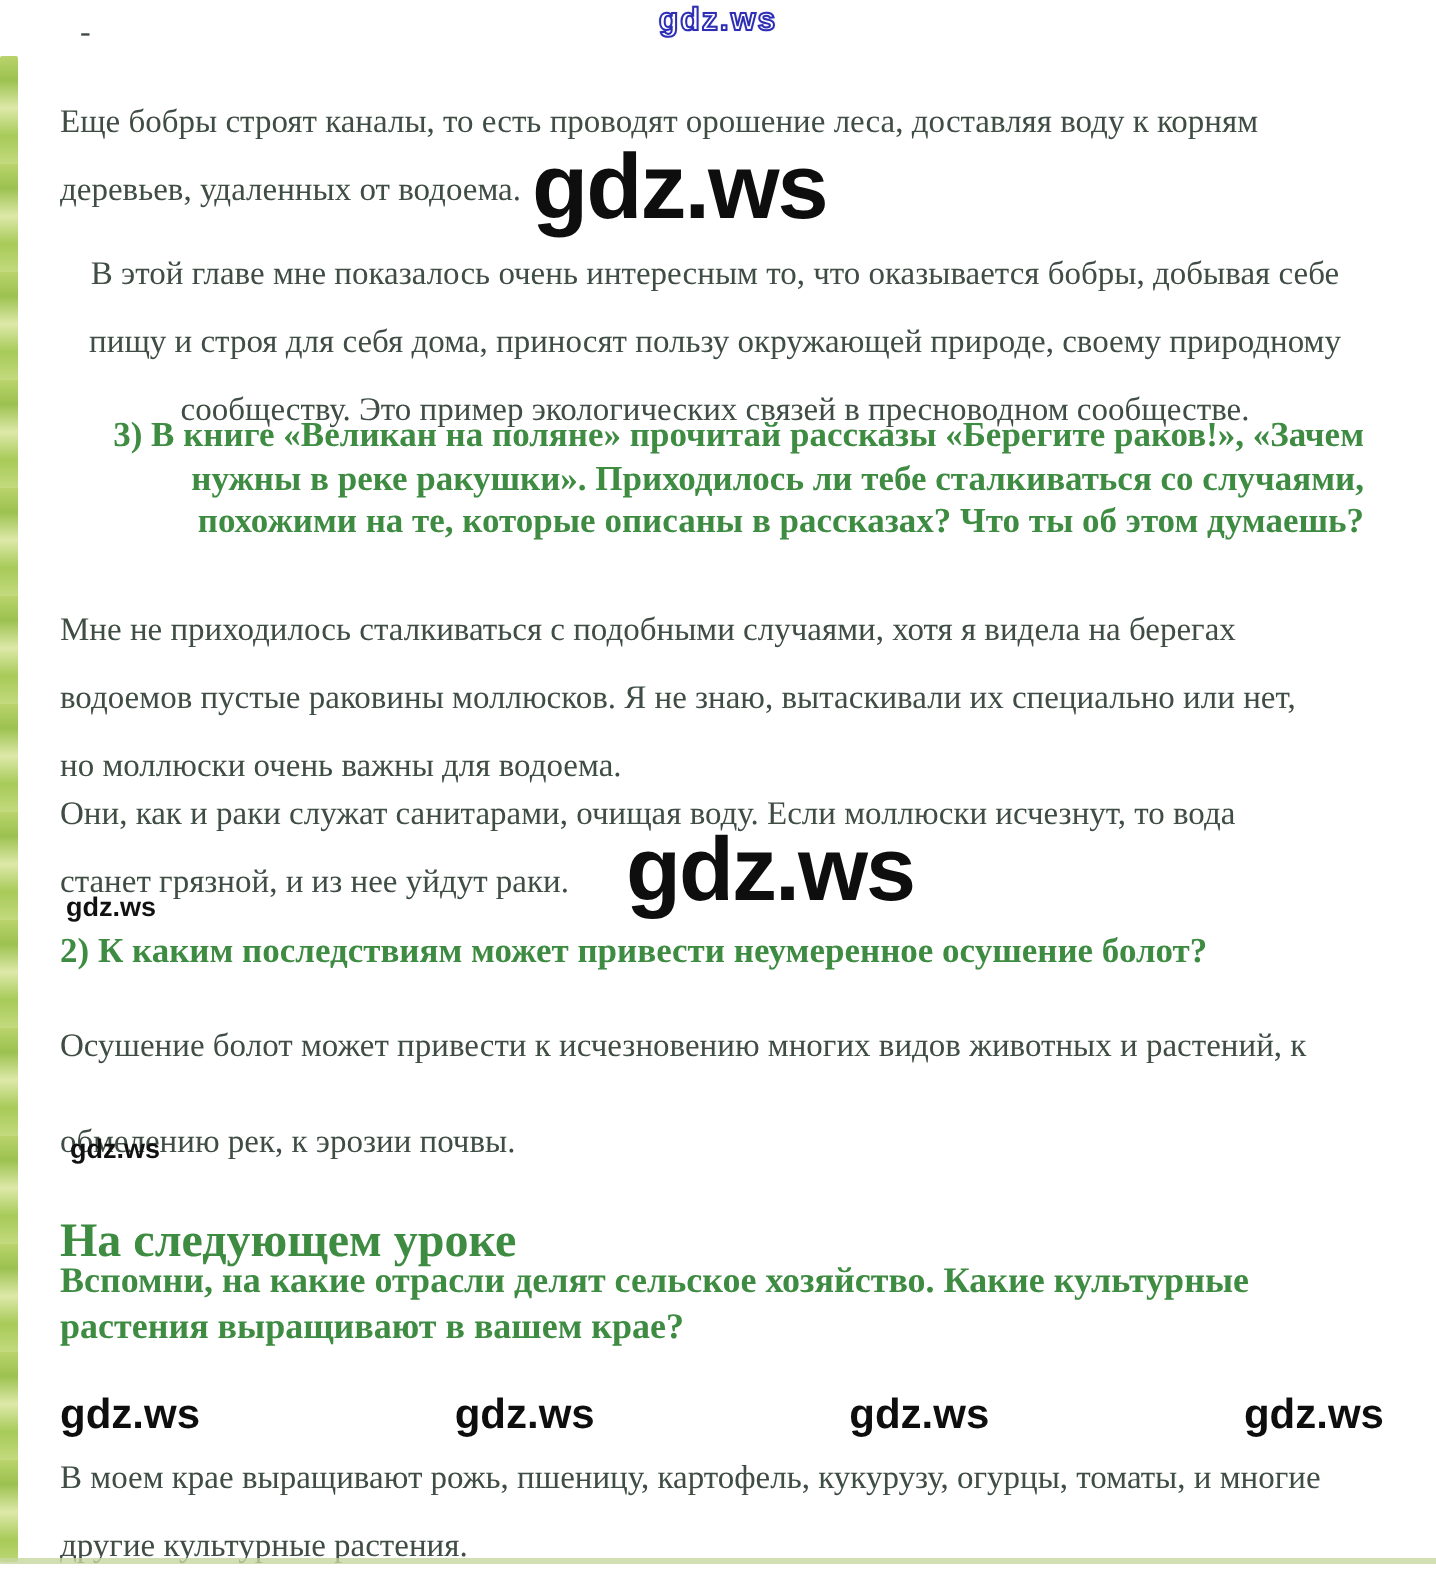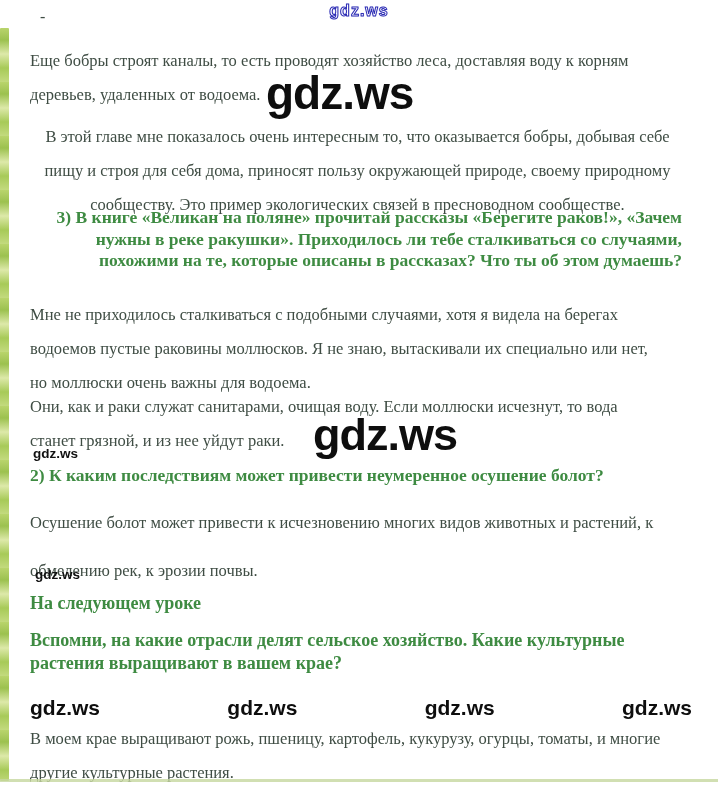--- a/index.html
+++ b/index.html
@@ -72,21 +72,21 @@
 <body>
 
 <div id="page">
 
   <div class="wm-top">gdz.ws</div>
 
   <div class="frag">-</div>
 
   <div class="strip"></div>
 
-  <div class="para" style="top:44px;width:655px;">Еще бобры строят каналы, то есть проводят хозяйство леса, доставляя воду к корням деревьев, удаленных от водоема.</div>
+  <div class="para" style="top:44px;width:655px;">Еще бобры строят каналы, то есть проводят орошение леса, доставляя воду к корням деревьев, удаленных от водоема.</div>
 
   <div class="wm-big" style="left:266px;top:70px;">gdz.ws</div>
 
   <div class="para" style="top:120px;width:655px;text-align:center;">В этой главе мне показалось очень интересным то, что оказывается бобры, добывая себе пищу и строя для себя дома, приносят пользу окружающей природе, своему природному сообществу. Это пример экологических связей в пресноводном сообществе.</div>
 
   <div class="heading" style="top:207px;width:652px;text-align:right;">3) В книге «Великан на поляне» прочитай рассказы «Берегите раков!», «Зачем нужны в реке ракушки». Приходилось ли тебе сталкиваться со случаями, похожими на те, которые описаны в рассказах? Что ты об этом думаешь?</div>
 
   <div class="para" style="top:390px;width:620px;">Они, как и раки служат санитарами, очищая воду. Если моллюски исчезнут, то вода станет грязной, и из нее уйдут раки.</div>
 
   <div class="para" style="top:298px;width:635px;">Мне не приходилось сталкиваться с подобными случаями, хотя я видела на берегах водоемов пустые раковины моллюсков. Я не знаю, вытаскивали их специально или нет, но моллюски очень важны для водоема.</div>
@@ -94,21 +94,21 @@
   <div class="wm-big" style="left:313px;top:412px;font-size:45px;">gdz.ws</div>
 
   <div class="wm-small" style="left:33px;top:447px;">gdz.ws</div>
 
   <div class="heading" style="top:465px;width:580px;">2) К каким последствиям может привести неумеренное осушение болот?</div>
 
   <div class="para" style="top:499px;width:660px;line-height:48px;">Осушение болот может привести к исчезновению многих видов животных и растений, к обмелению рек, к эрозии почвы.</div>
 
   <div class="wm-small" style="left:35px;top:568px;">gdz.ws</div>
 
-  <div class="heading" style="top:593px;width:400px;font-size:18px;">На следующем уроке</div>
+  <div class="heading" style="top:611px;width:400px;font-size:24px;">На следующем уроке</div>
 
   <div class="heading" style="top:629px;width:610px;font-size:18px;line-height:23px;">Вспомни, на какие отрасли делят сельское хозяйство. Какие культурные растения выращивают в вашем крае?</div>
 
 
   <div class="wm-row">
     <span>gdz.ws</span>
     <span>gdz.ws</span>
     <span>gdz.ws</span>
     <span>gdz.ws</span>
   </div>

